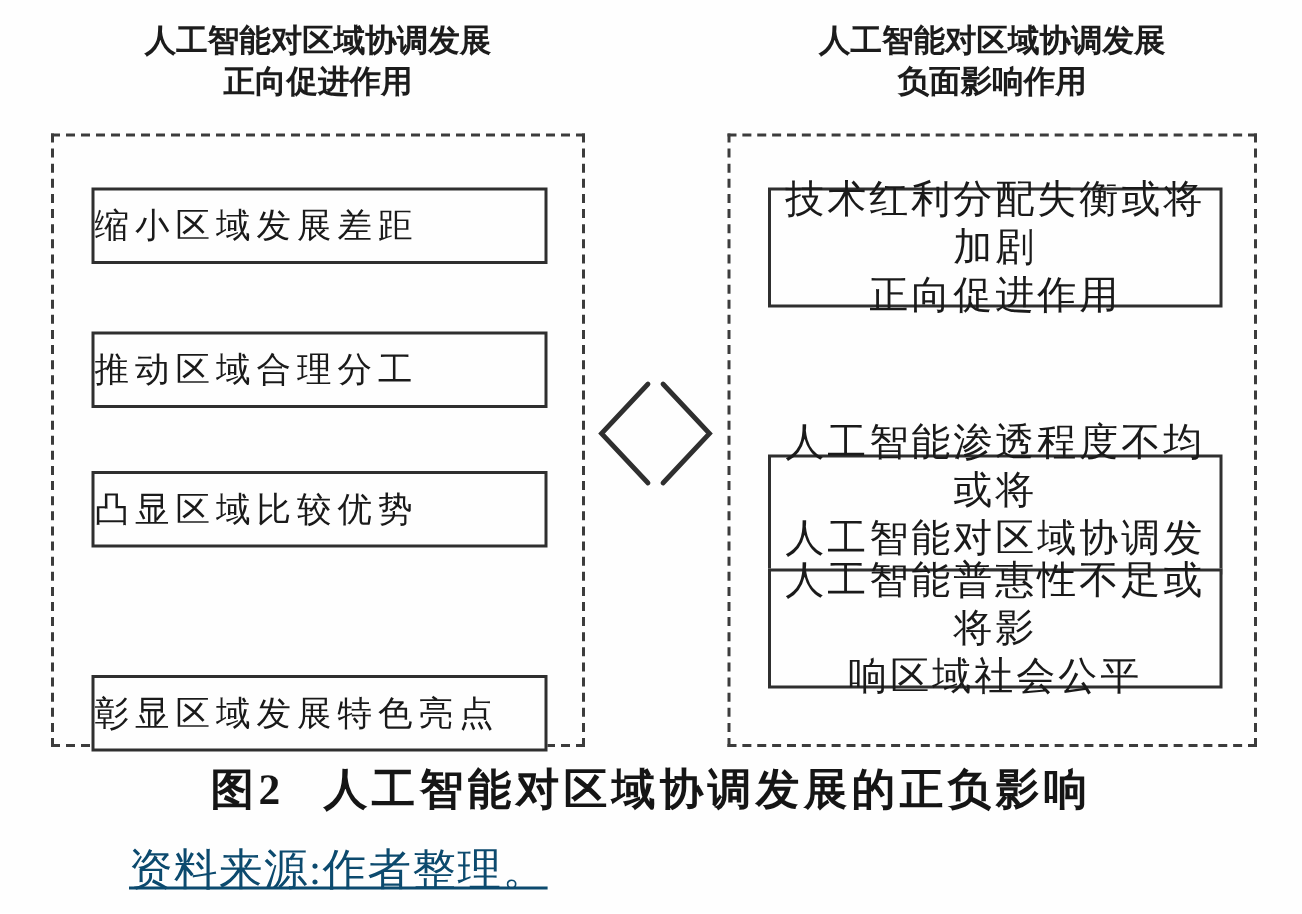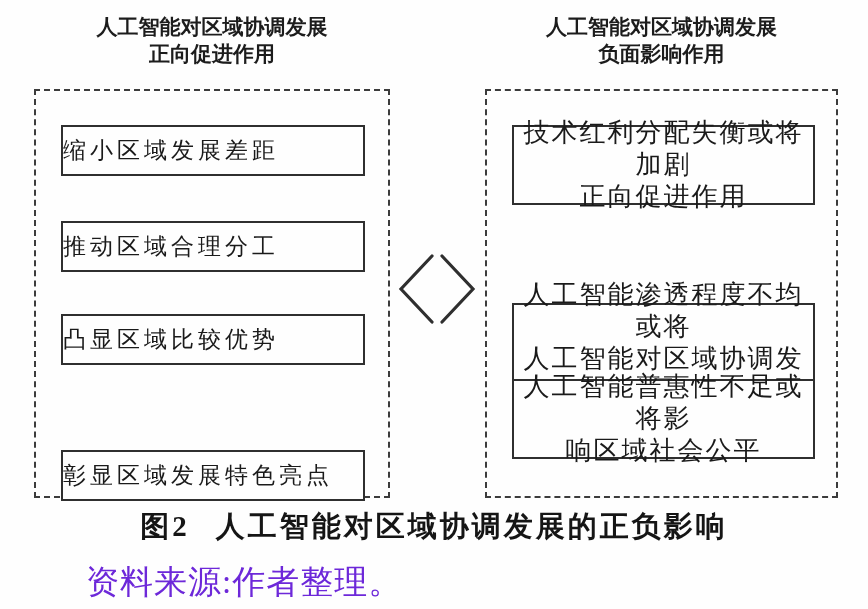--- a/index.html
+++ b/index.html
@@ -88,24 +88,25 @@
     font-size: 29px;
     letter-spacing: 3px;
     color: #151515;
     white-space: nowrap;
   }
   .caption .gap { display: inline-block; width: 26px; }
   .source-note {
     position: absolute;
     left: 86px;
     top: 560px;
-    font-size: 33px;
+    font-size: 29px;
     letter-spacing: 1px;
-    color: #6d28d9;
+    color: #0c4a6e;
     white-space: nowrap;
+    text-decoration: underline;
   }
 </style>
 </head>
 <body>
 
 <div class="figure">
 
   <div class="panel-title left">
     <div>人工智能对区域协调发展</div>
     <div>正向促进作用</div>

